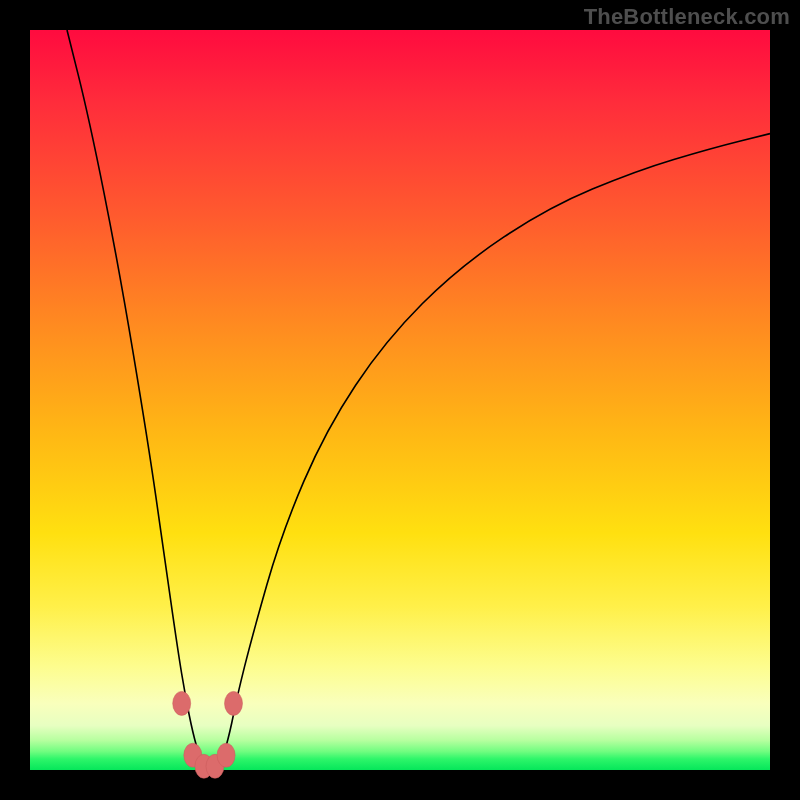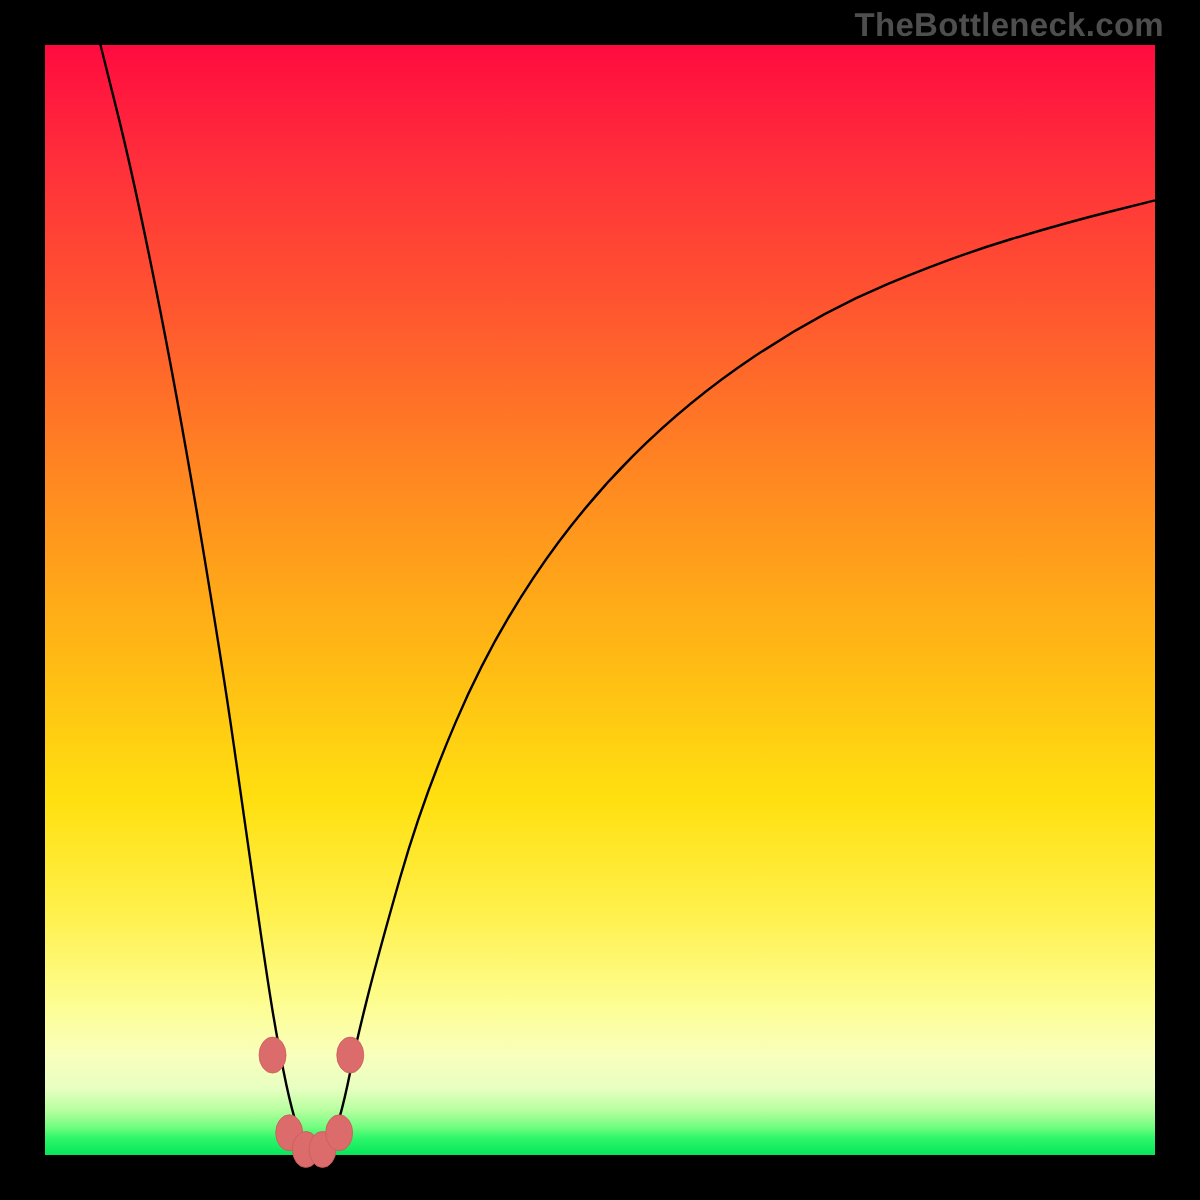--- a/index.html
+++ b/index.html
@@ -13,21 +13,21 @@
   }
   .frame {
     position: relative;
     width: 800px;
     height: 800px;
     background: #000;
   }
   .watermark {
     position: absolute;
     top: 4px;
-    right: 24px;
+    right: 10px;
     color: #4e4e4e;
     font-size: 22px;
     font-weight: 600;
     letter-spacing: 0.2px;
     z-index: 10;
   }
   .plot {
     position: absolute;
     left: 30px;
     top: 30px;

